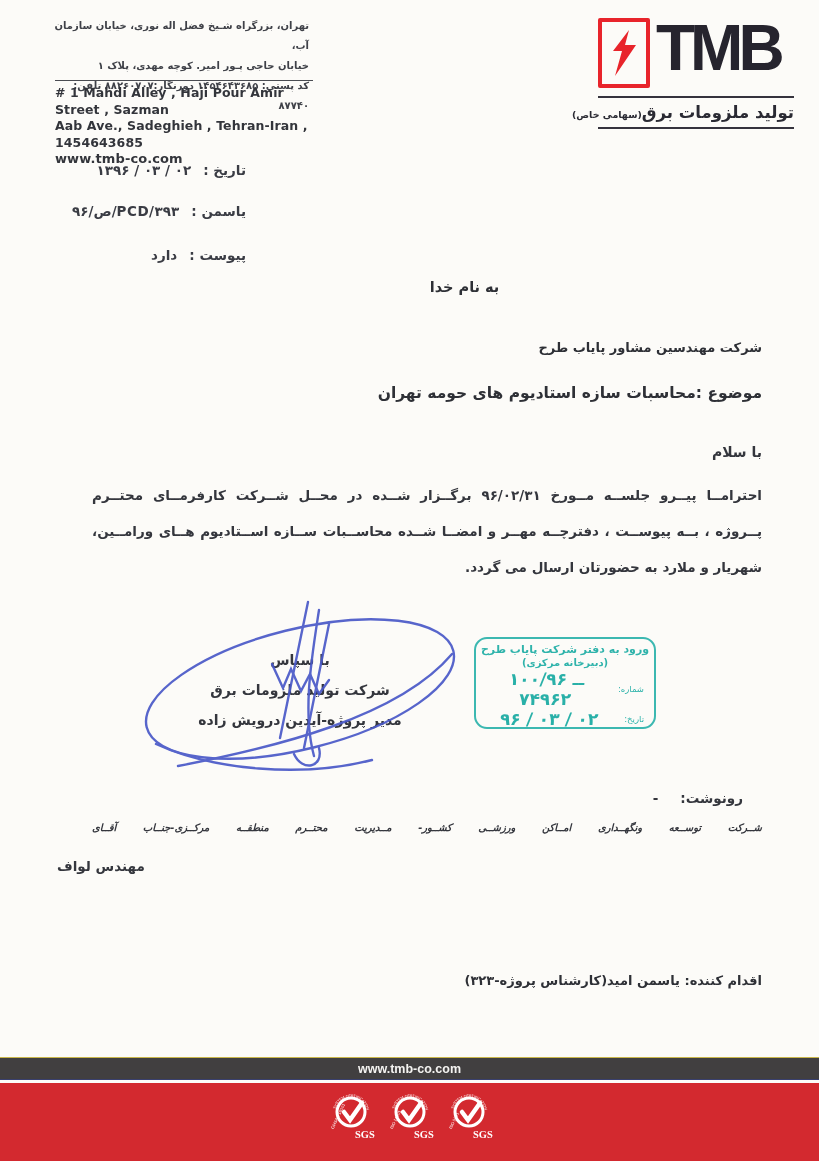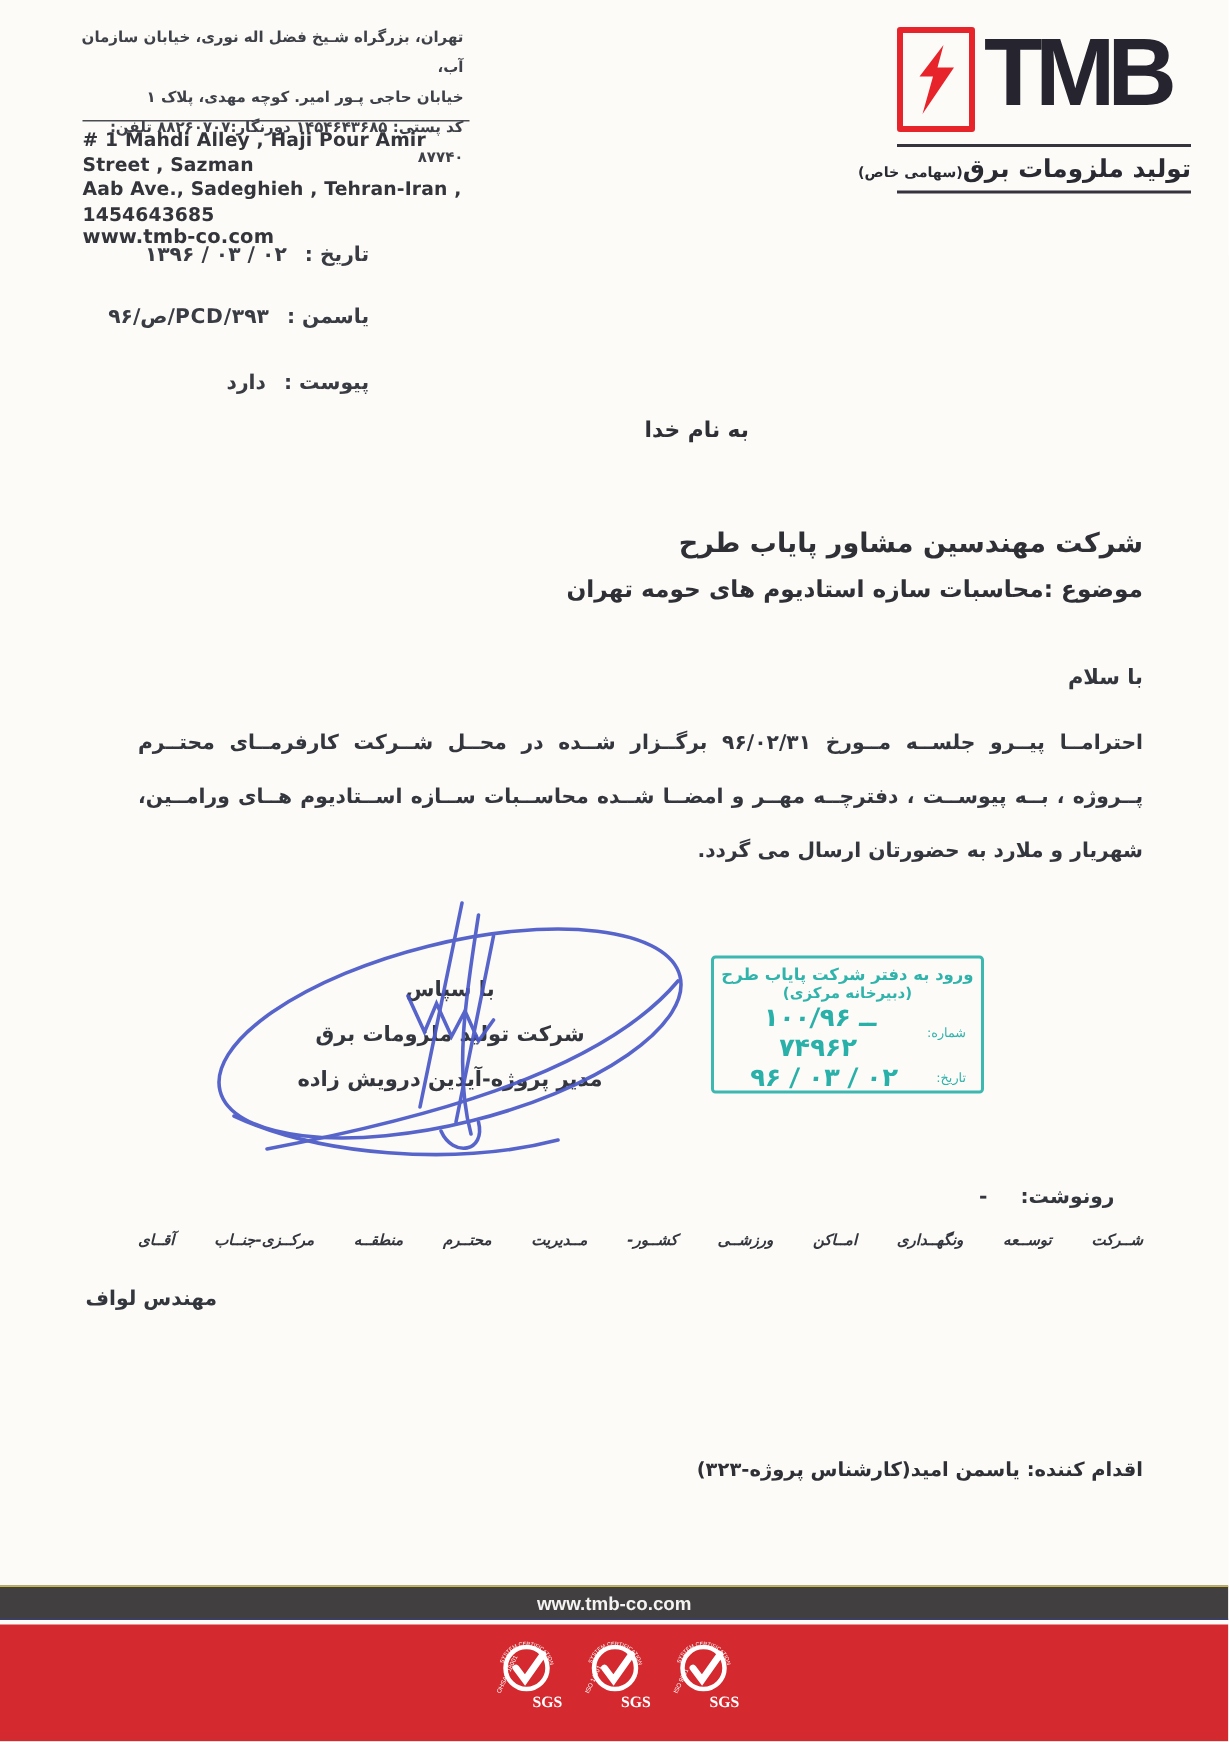--- a/index.html
+++ b/index.html
@@ -32,33 +32,33 @@
   .brand-main{font-size:16.5px;font-weight:bold;}
   .brand-suffix{font-size:9.5px;font-weight:bold;}
   
   .meta-row{position:absolute;right:573px;display:flex;direction:rtl;gap:12px;
     font-size:13.5px;font-weight:bold;color:#3a3c44;white-space:nowrap;}
   .meta-row .val{letter-spacing:.5px;}
   
   .bismillah{position:absolute;top:279px;left:110px;right:0;text-align:center;
     font-size:14.5px;font-weight:bold;color:#2e3036;direction:rtl;}
   .rtl-line{position:absolute;right:57px;direction:rtl;white-space:nowrap;font-weight:bold;color:#2e3036;}
-  .recipient{top:352px;font-size:18px;}
+  .recipient{top:340px;font-size:13px;}
   .subject{top:384px;font-size:15.5px;}
   .salutation{top:444px;font-size:14px;color:#34363d;}
   .bodyline{position:absolute;left:57px;right:57px;direction:rtl;white-space:nowrap;
     text-align:justify;text-align-last:justify;font-size:13.5px;font-weight:bold;color:#34363d;margin-left:35px;}
   .bodyline.last{text-align:right;text-align-last:right;}
   .closing{position:absolute;top:645px;left:150px;width:300px;text-align:center;direction:rtl;
     font-size:14px;font-weight:bold;color:#34363d;line-height:30px;}
   
   .signature{position:absolute;top:596px;left:122px;width:366px;height:186px;pointer-events:none;}
   
   .stamp{position:absolute;top:637px;left:474px;width:182px;height:92px;
-    border:2.5px solid #3cb8b1;border-radius:3px;color:#2fb3ab;direction:rtl;
+    border:2.5px solid #3cb8b1;border-radius:13px;color:#2fb3ab;direction:rtl;
     padding-top:4px;box-sizing:border-box;}
   .stamp .s-line1{text-align:center;font-size:11px;font-weight:bold;line-height:13px;}
   .stamp .s-line2{text-align:center;font-size:10px;font-weight:bold;line-height:13px;}
   .stamp .s-row{display:flex;align-items:center;gap:8px;padding:0 10px 0 6px;direction:rtl;}
   .stamp .s-label{font-size:8.5px;font-weight:normal;}
   .stamp .s-hand{font-size:17px;font-weight:bold;transform:skewX(-5deg);letter-spacing:2px;flex:1;text-align:center;color:#29b0a8;}
   
   .cc-head{position:absolute;top:790px;right:76px;display:flex;direction:rtl;gap:22px;
     font-size:13.5px;font-weight:bold;color:#34363d;}
   .ccline{top:822px;font-size:10px;font-style:italic;}

